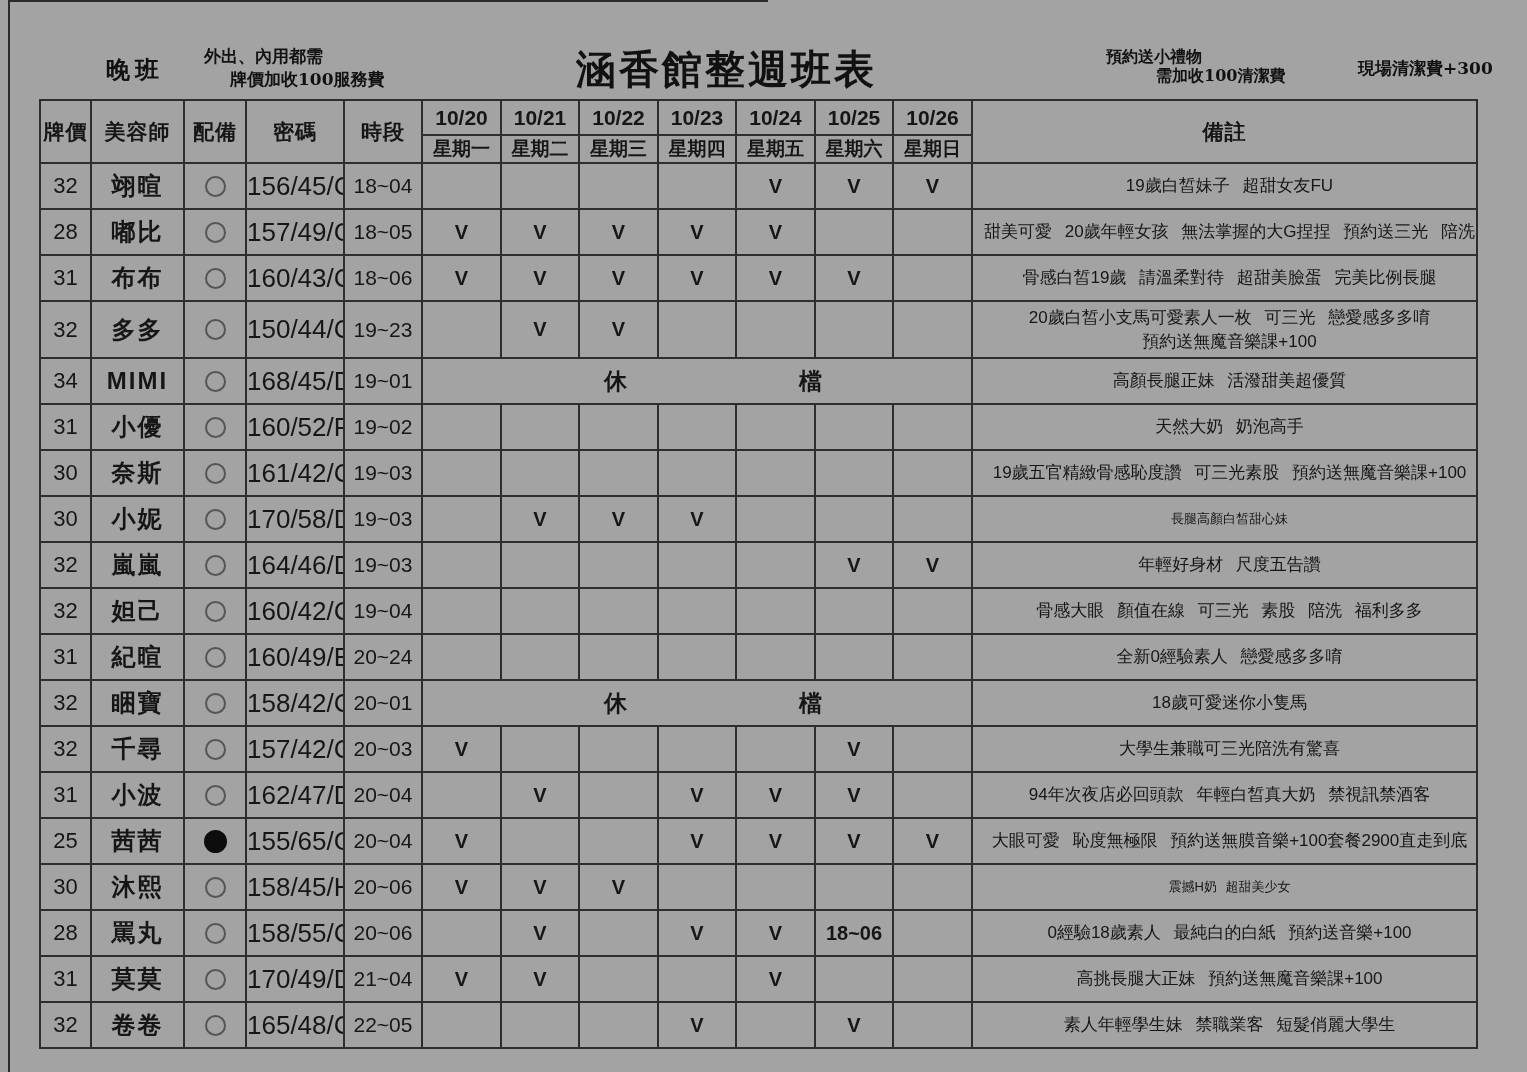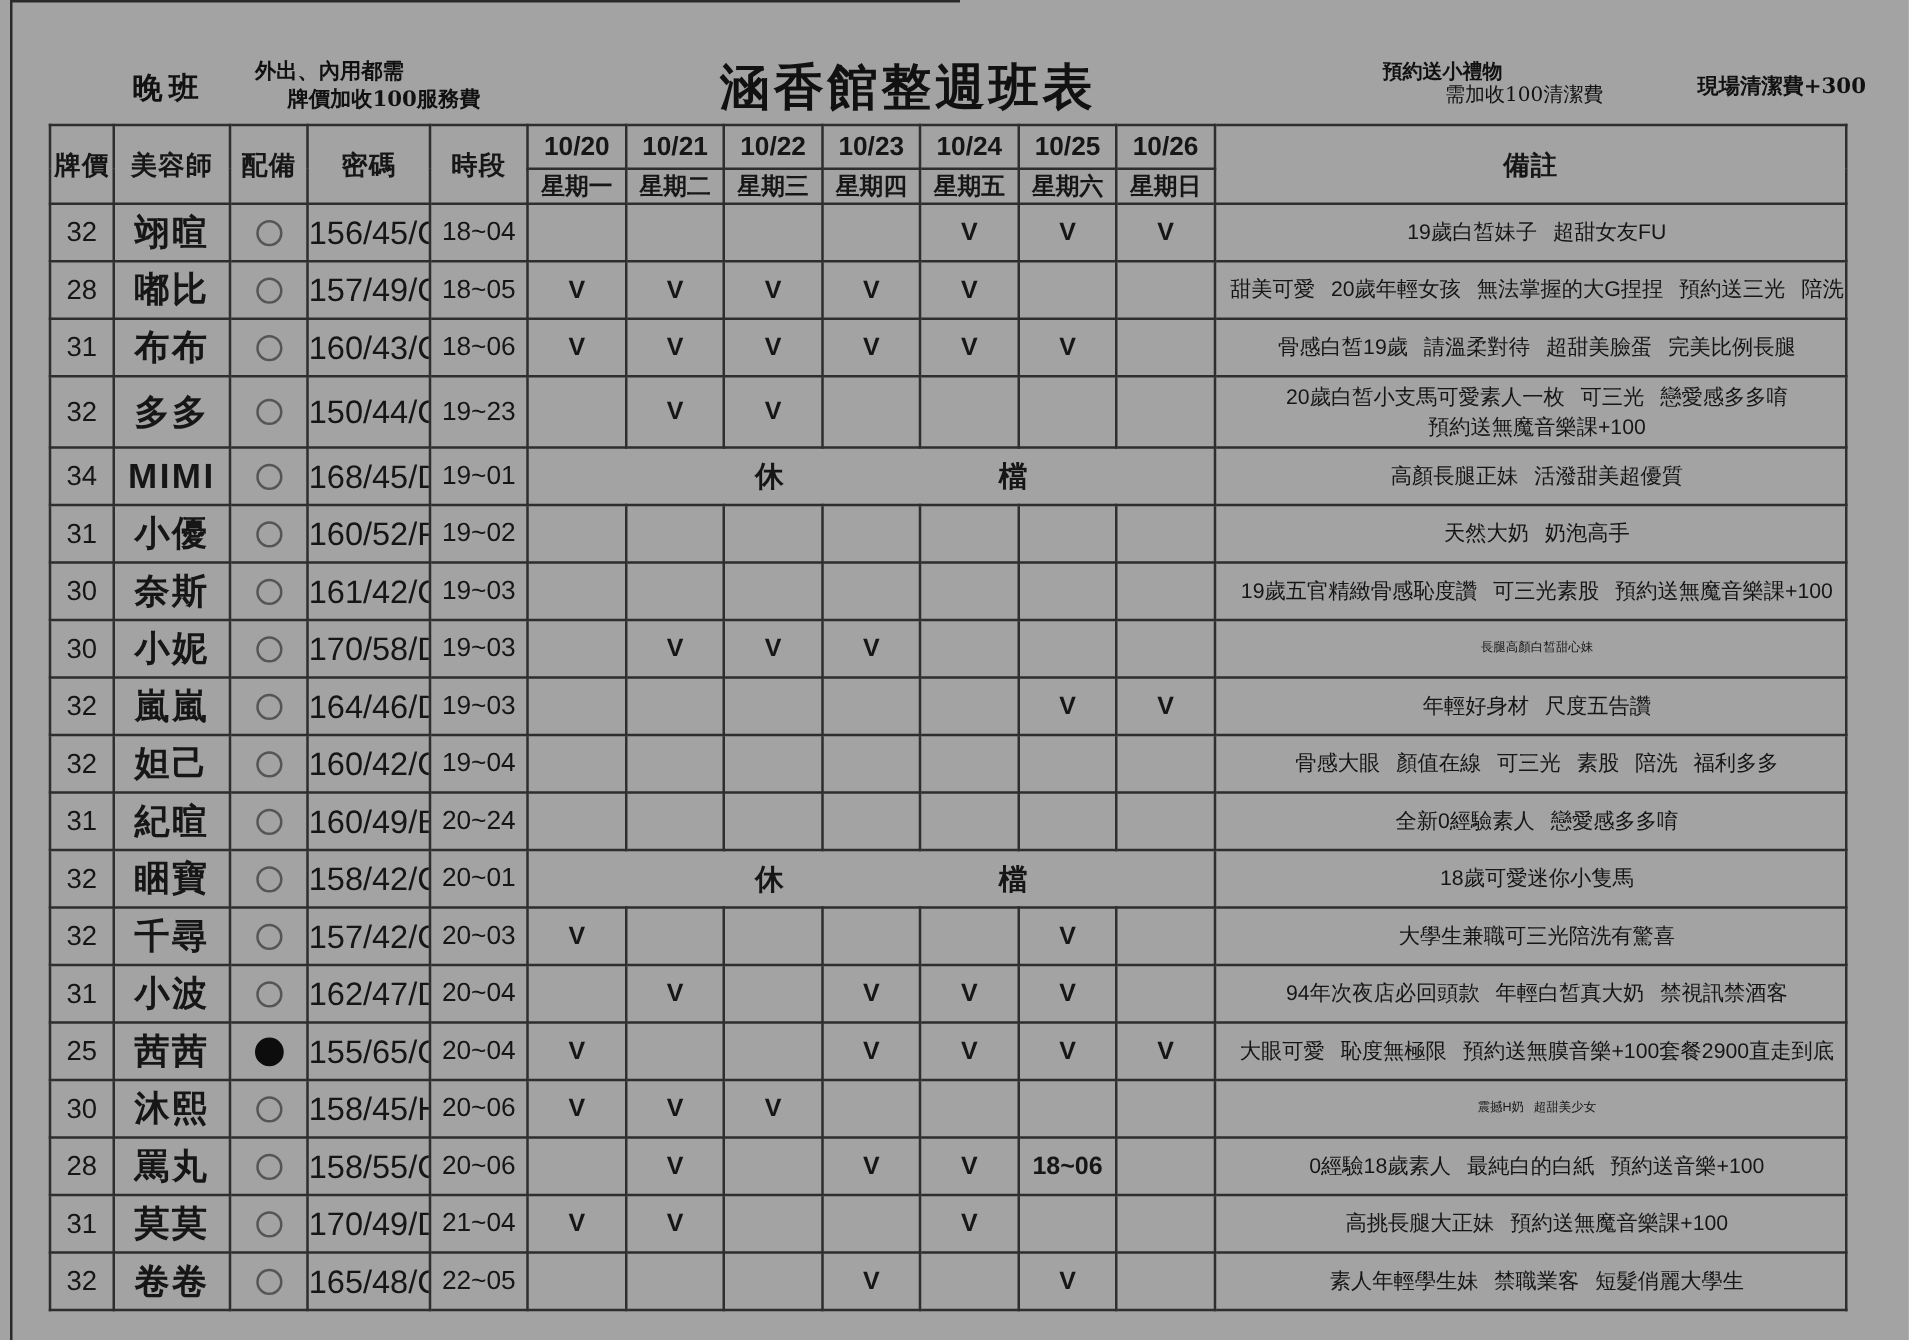--- a/index.html
+++ b/index.html
@@ -14,50 +14,50 @@
   }
   .page-border-left { position:absolute; left:8px; top:0; width:2px; height:1072px; background:#2a2a2a; }
   .page-border-top  { position:absolute; left:8px; top:0; width:760px; height:2px; background:#2a2a2a; }
 
   .hdr { position:absolute; white-space:nowrap; color:#111; }
   .shift-label    { left:106px; top:54px; font-size:24px; font-weight:700; letter-spacing:5px; }
   .surcharge-1    { left:204px; top:45px; font-size:17px; font-weight:700; }
   .surcharge-2    { left:230px; top:68px; font-size:17px; font-weight:700; }
   .page-title     { left:576px; top:42px; font-size:40px; font-weight:700; letter-spacing:3px; }
   .gift-1         { left:1106px; top:47px; font-size:16px; font-weight:700; }
-  .gift-2         { left:1156px; top:66px; font-size:16px; font-weight:400; }
+  .gift-2         { left:1156px; top:66px; font-size:16px; font-weight:700; }
   .clean-fee      { left:1358px; top:57px; font-size:17px; font-weight:700; }
 
   table.sched {
     position:absolute; left:39px; top:99px;
     border-collapse:collapse; table-layout:fixed;
     width:1437px;
     font-family:Liberation Sans, sans-serif;
   }
   table.sched th, table.sched td {
     border:2px solid #2e2e2e;
     text-align:center; vertical-align:middle;
     overflow:hidden;
   }
   thead tr.r-date th { height:35px; font-size:21px; font-weight:700; }
   thead tr.r-week th { height:28px; font-size:19px; font-weight:700; }
   thead th.span2 { font-size:20px; font-weight:700; letter-spacing:1px; }
   tbody tr { height:46px; }
   tbody tr.tall { height:57px; }
 
   td.c-price { font-size:22px; }
-  td.c-name  { font-size:28px; font-weight:600; letter-spacing:2px; }
+  td.c-name  { font-size:24px; font-weight:600; letter-spacing:2px; }
   td.c-code  { font-size:26px; }
   td.c-time  { font-size:21px; }
   td.c-day   { font-size:20px; font-weight:700; }
   td.c-note  {
     text-align:left; padding-left:10px;
     font-size:17px; word-spacing:8px; white-space:nowrap;
   }
-  td.c-note.small { font-size:10px; word-spacing:5px;margin-left:17px; }
+  td.c-note.small { font-size:13px; word-spacing:5px;margin-left:17px; }
   .note-line { line-height:1.38; white-space:nowrap; }
 
   .circle {
     display:inline-block; width:21px; height:21px;
     border:2px solid #555; border-radius:50%;
     vertical-align:middle;
   }
   .circle.filled { background:#0d0d0d; border-color:#0d0d0d; width:23px; height:23px; }
 
   td.c-rest { font-weight:600; }

